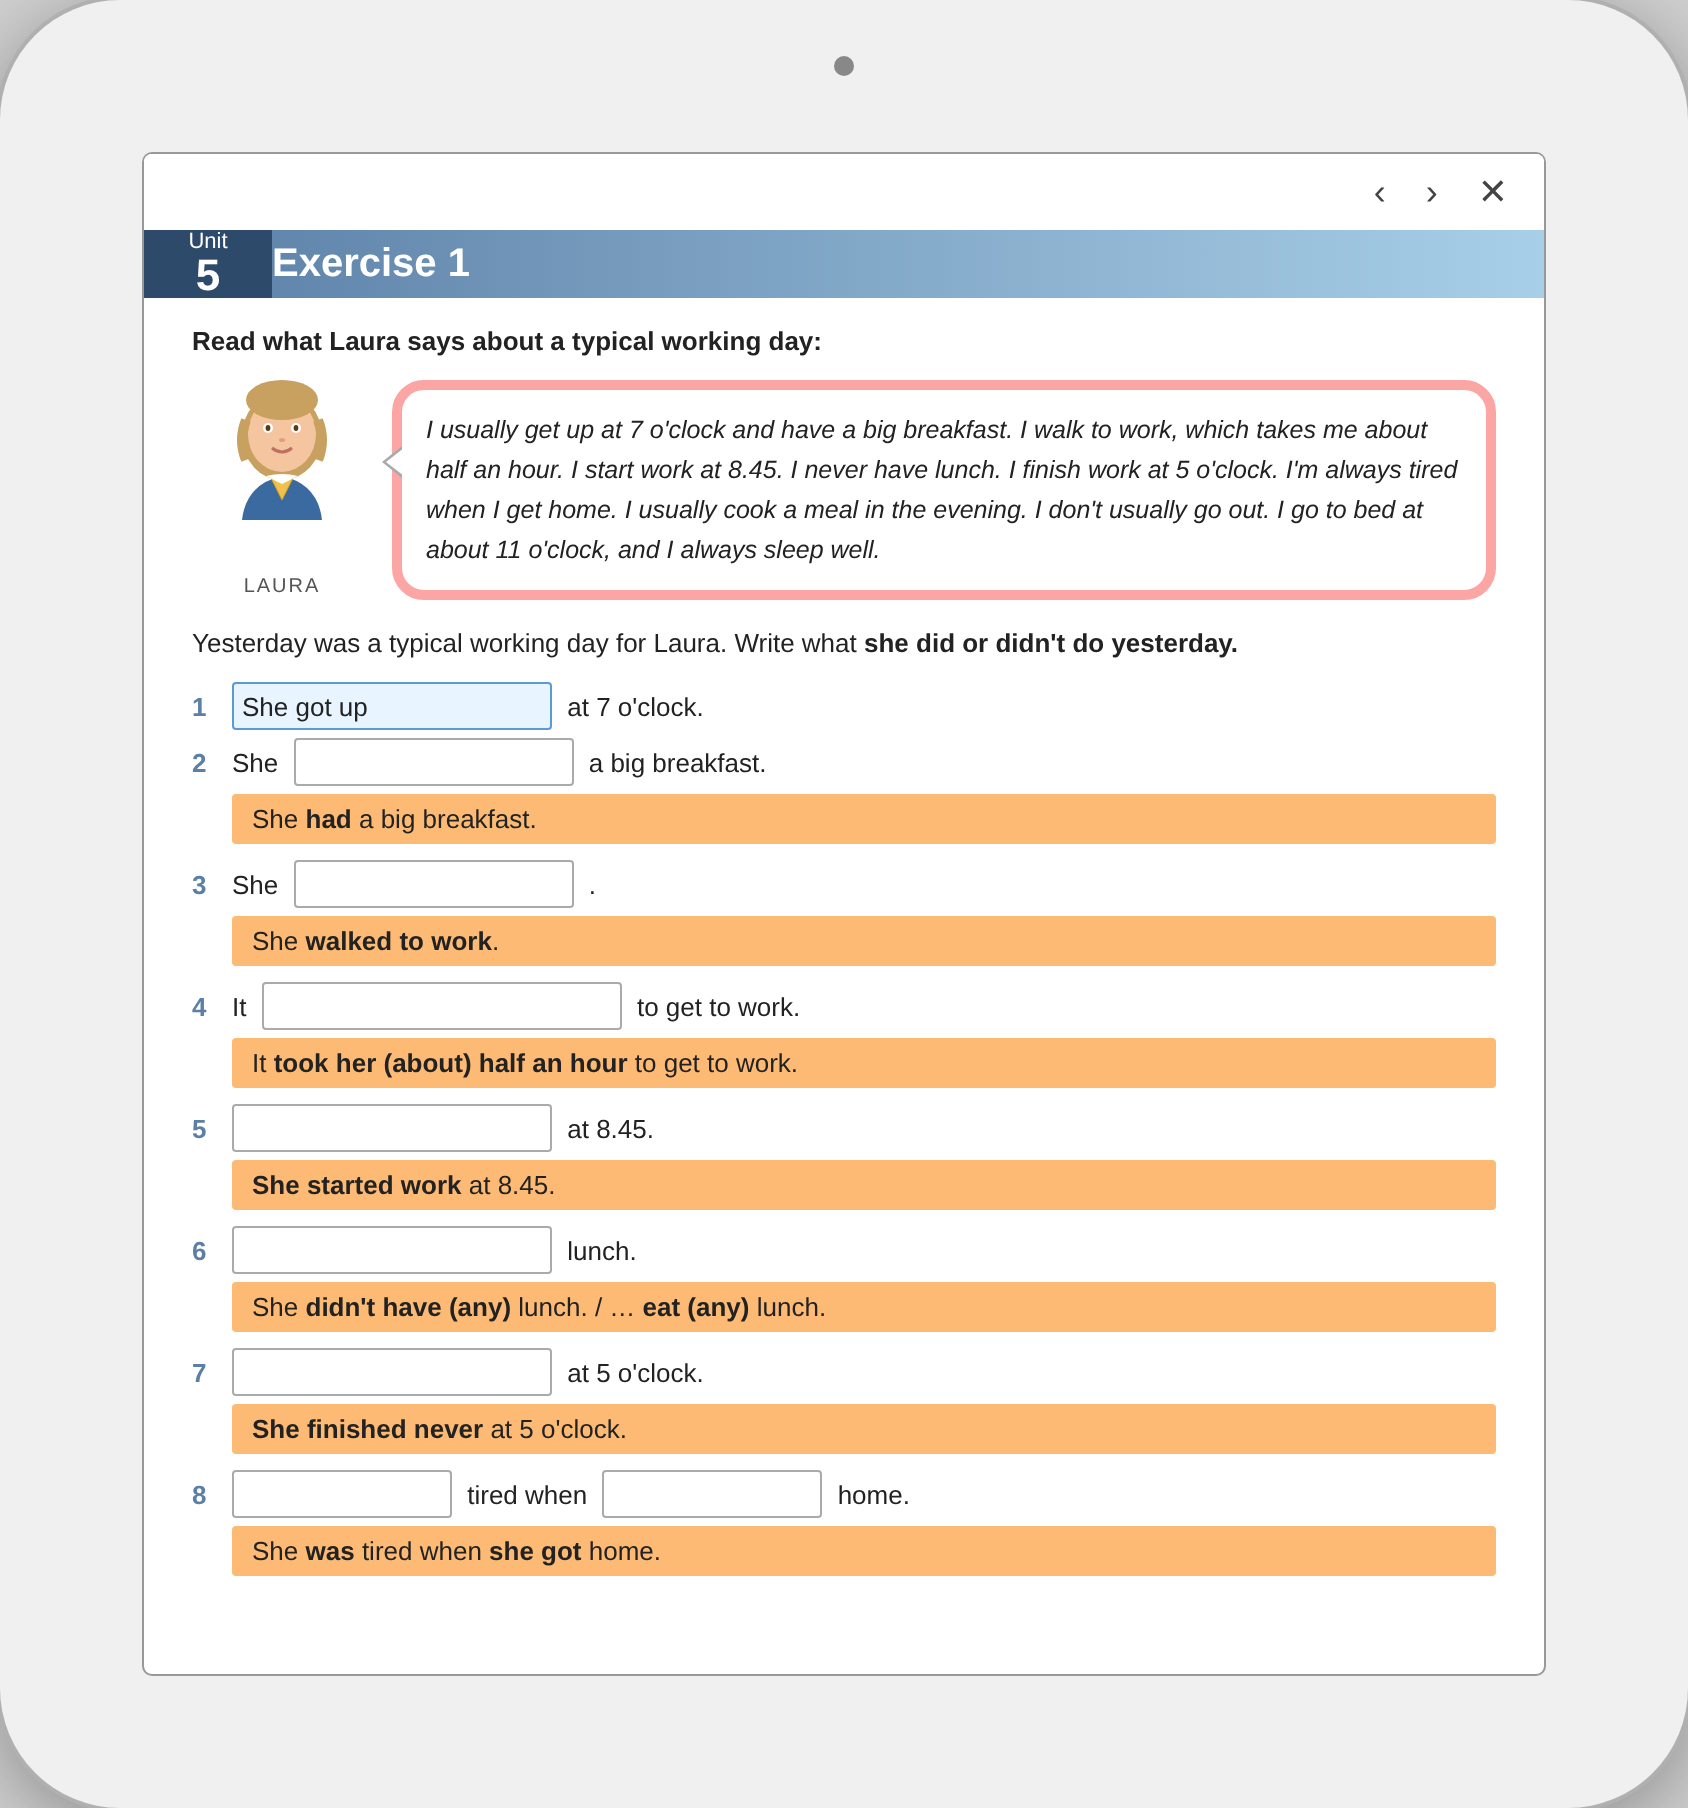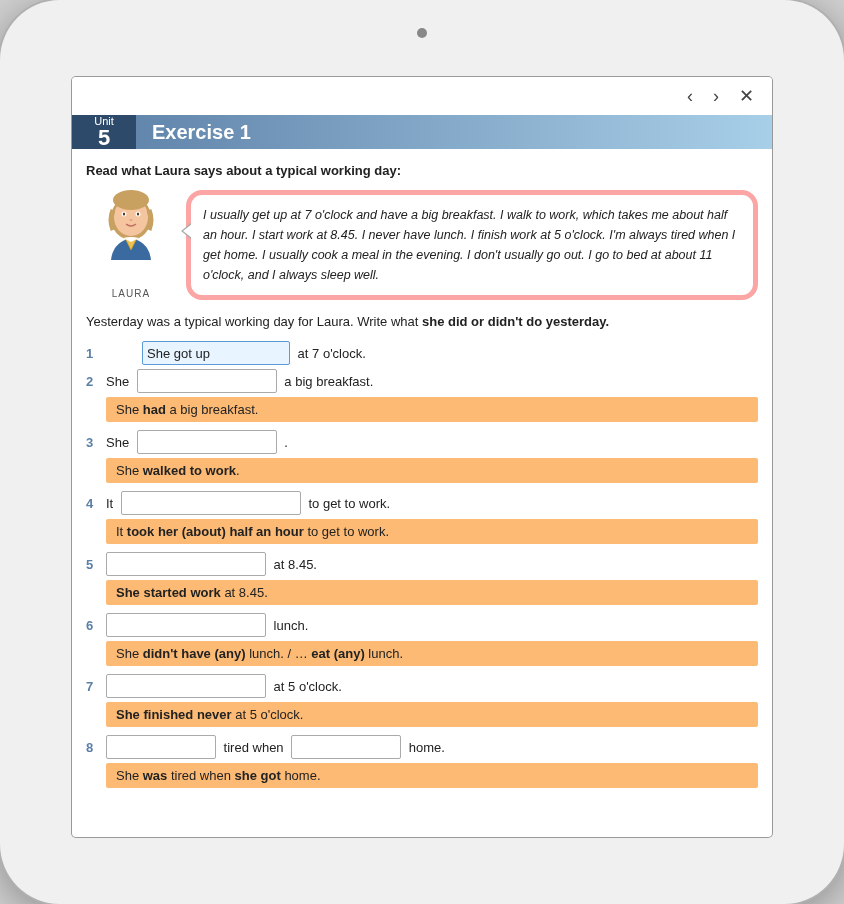--- a/index.html
+++ b/index.html
@@ -96,26 +96,25 @@
       font-weight: bold;
       line-height: 1;
     }
 
     .exercise-title {
       color: #fff;
       font-size: 20px;
       font-weight: bold;
       display: flex;
       align-items: center;
-      padding-left: 16px;
     }
 
     
     .content {
-      padding: 14px 14px;
+      padding: 14px 24px;
       overflow-y: auto;
       height: calc(760px - 48px - 36px);
       font-size: 13px;
       color: #222;
     }
 
     .instruction {
       font-weight: bold;
       font-size: 13px;
       margin-bottom: 12px;
@@ -302,21 +301,21 @@
           <span>I usually get up at 7 o'clock and have a big breakfast.  I walk to work, which takes me about half an hour.  I start work at 8.45.  I never have lunch.  I finish work at 5 o'clock.  I'm always tired when I get home.  I usually cook a meal in the evening.  I don't usually go out.  I go to bed at about 11 o'clock, and I always sleep well.</span>
         </div>
       </div>
 
       <div class="task-instruction">
         <span>Yesterday was a typical working day for Laura.  Write what </span><strong>she did or didn't do yesterday.</strong>
       </div>
 
       <div class="exercise-row">
         <span class="row-number">1</span>
-        <input class="fill-input prefilled" type="text" value="She got up" style="width: 148px; margin-left: 36px;">
+        <input class="fill-input prefilled" type="text" value="She got up" style="width: 160px;">
         <span>&nbsp;at 7 o'clock.</span>
       </div>
 
       <div class="exercise-row">
         <span class="row-number">2</span>
         <span>She&nbsp;</span>
         <input class="fill-input" type="text" style="width: 140px;">
         <span>&nbsp;a big breakfast.</span>
       </div>
       <div class="answer-box">She <b>had</b> a big breakfast.</div>

